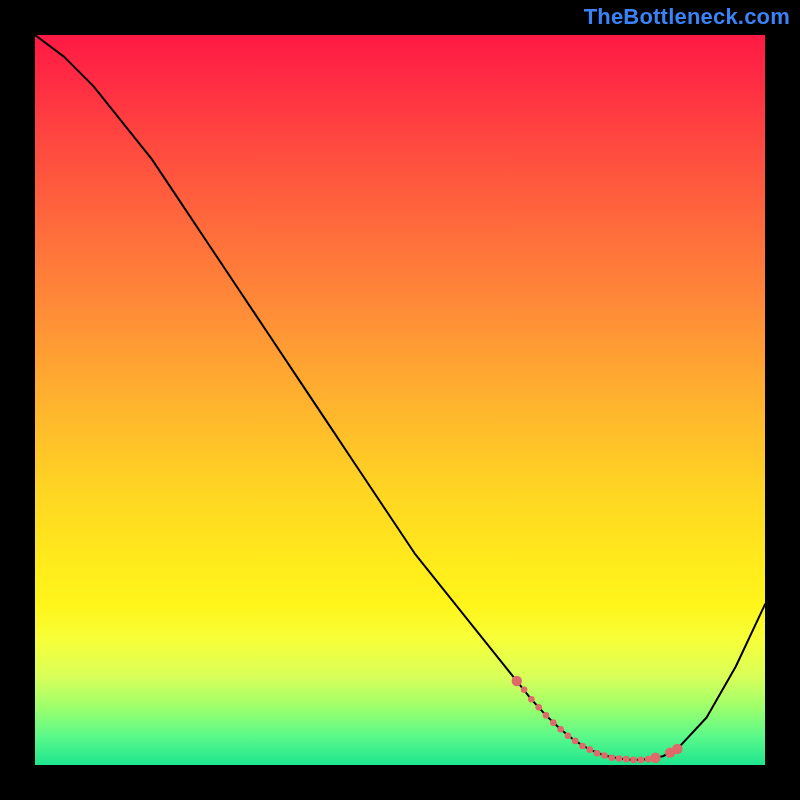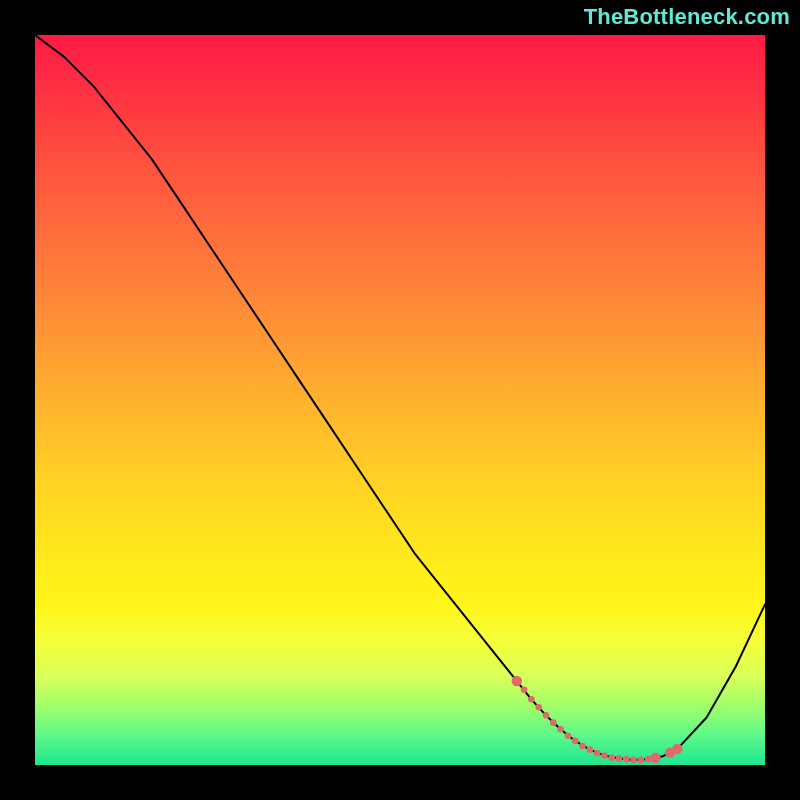--- a/index.html
+++ b/index.html
@@ -14,21 +14,21 @@
   .frame {
     position: relative;
     width: 800px;
     height: 800px;
     background: #000;
   }
   .watermark {
     position: absolute;
     top: 4px;
     right: 10px;
-    color: #5eead4;
+    color: #3b82f6;
     font-size: 22px;
     font-weight: 600;
     letter-spacing: 0.2px;
     user-select: none;
   }
   
   .plot {
     position: absolute;
     left: 35px;
     top: 35px;

